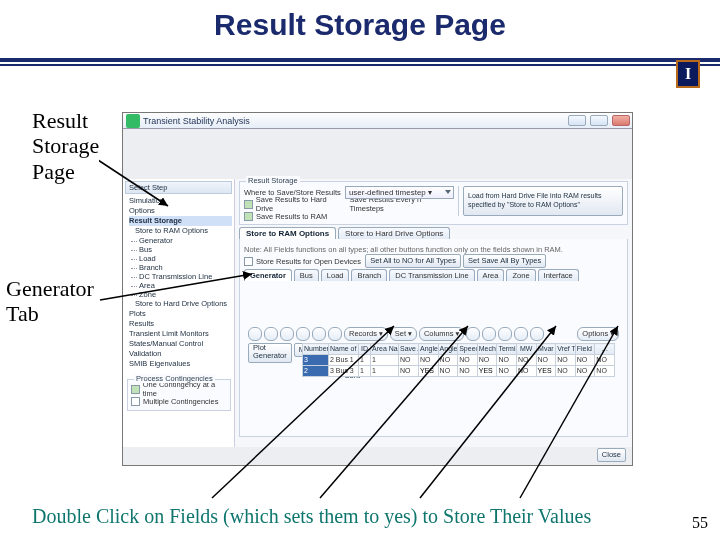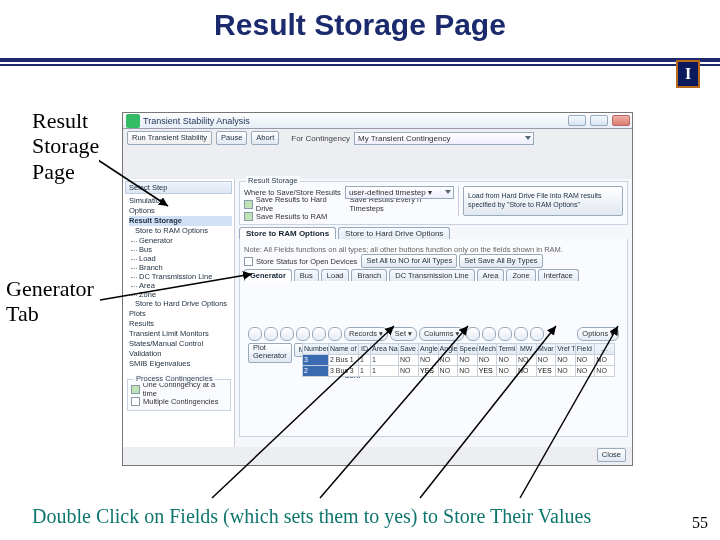--- a/index.html
+++ b/index.html
@@ -97,27 +97,20 @@
     <div class="titlebar">
       <div class="ticon"></div>
       <div class="wtitle">Transient Stability Analysis</div>
       <div class="spacer"></div>
       <div class="winbtn"></div>
       <div class="winbtn"></div>
       <div class="winbtn close"></div>
     </div>
 
 
-    <div class="row">
-      <div class="btn" style="background:linear-gradient(#fff,#eee);">Run Transient Stability</div>
-      <div class="btn">Pause</div>
-      <div class="btn">Abort</div>
-      <span class="lbl" style="margin-left:8px;">For Contingency</span>
-      <div class="combo" style="max-width:180px;">My Transient Contingency</div>
-    </div>
 
     <div class="content">
 
       <div class="tree">
         <div class="thead">Select Step</div>
         <div class="node">Simulation</div>
         <div class="node">Options</div>
         <div class="node bold hl">Result Storage</div>
         <div class="node" style="margin-left:10px">Store to RAM Options</div>
         <div class="leaf">Generator</div>
@@ -168,21 +161,21 @@
         </div>
 
         <div class="tabs">
           <div class="tab active">Store to RAM Options</div>
           <div class="tab">Store to Hard Drive Options</div>
         </div>
 
         <div class="group" style="margin-top:0; border-top:none; height:198px;">
           <div class="rowline" style="color:#666;">Note: All Fields functions on all types; all other buttons function only on the fields shown in RAM.</div>
           <div class="rowline">
-            <span class="chk"></span><span>Store Status for Open Devices</span>
+            <span class="chk"></span><span>Store Results for Open Devices</span>
             &nbsp;&nbsp;<div class="btn">Set All to NO for All Types</div>
             &nbsp;<div class="btn">Set Save All By Types</div>
           </div>
           <div class="subtabs">
             <div class="tab active">Generator</div>
             <div class="tab">Bus</div>
             <div class="tab">Load</div>
             <div class="tab">Branch</div>
             <div class="tab">DC Transmission Line</div>
             <div class="tab">Area</div>

